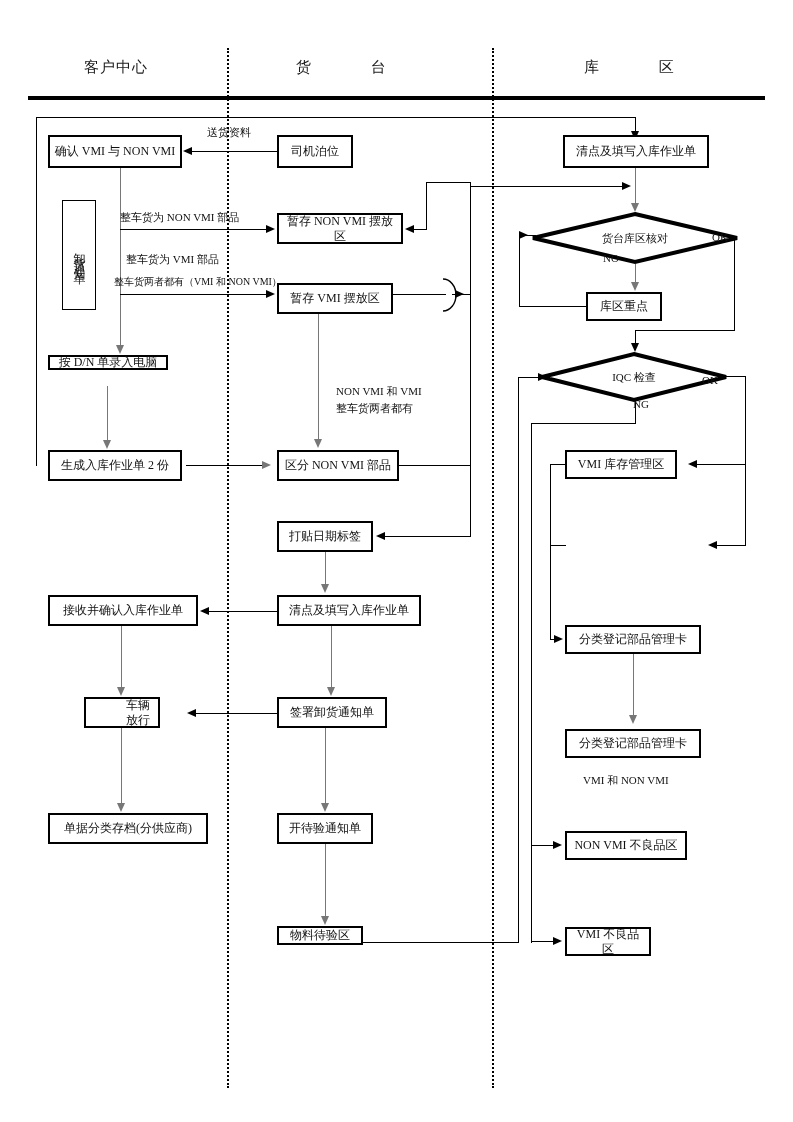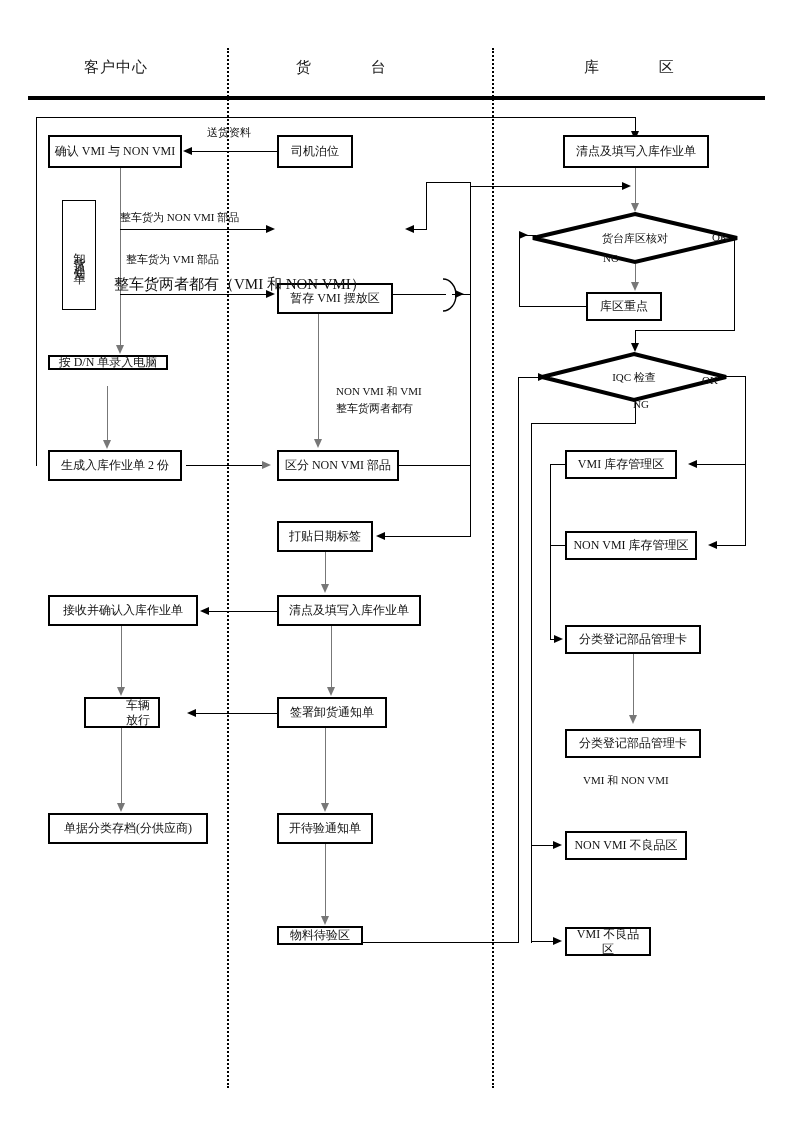--- a/index.html
+++ b/index.html
@@ -79,20 +79,21 @@
   <div class="arrow d gd" style="left:103px;top:440px;"></div>
 
   <div class="ln v g" style="left:121px;top:626px;height:62px;"></div>
   <div class="arrow d gd" style="left:117px;top:687px;"></div>
 
   <div class="ln v g" style="left:121px;top:728px;height:76px;"></div>
   <div class="arrow d gd" style="left:117px;top:803px;"></div>
 
   <div class="node" style="left:277px;top:135px;width:76px;height:33px;">司机泊位</div>
 
+  <div class="node" style="left:277px;top:213px;width:126px;height:31px;">暂存 NON  VMI 摆放区</div>
 
   <div class="node" style="left:277px;top:283px;width:116px;height:31px;">暂存 VMI 摆放区</div>
 
   <div class="node" style="left:277px;top:450px;width:122px;height:31px;">区分 NON  VMI 部品</div>
 
   <div class="node" style="left:277px;top:521px;width:96px;height:31px;">打贴日期标签</div>
 
   <div class="node" style="left:277px;top:595px;width:144px;height:31px;">清点及填写入库作业单</div>
 
   <div class="node" style="left:277px;top:697px;width:110px;height:31px;">签署卸货通知单</div>
@@ -106,21 +107,21 @@
   <div class="arrow l" style="left:183px;top:147px;"></div>
   <div class="edge-label" style="left:207px;top:125px;">送货资料</div>
 
   <div class="ln h" style="left:120px;top:229px;width:148px;"></div>
   <div class="arrow r" style="left:266px;top:225px;"></div>
   <div class="edge-label" style="left:120px;top:210px;">整车货为 NON  VMI 部品</div>
 
   <div class="ln h" style="left:120px;top:294px;width:148px;"></div>
   <div class="arrow r" style="left:266px;top:290px;"></div>
   <div class="edge-label" style="left:126px;top:252px;">整车货为 VMI 部品</div>
-  <div class="edge-label sm" style="left:114px;top:275px;font-size:15px;">整车货两者都有（VMI 和 NON VMI）</div>
+  <div class="edge-label sm" style="left:114px;top:275px;font-size:10px;">整车货两者都有（VMI 和 NON VMI）</div>
 
   <div class="ln v g" style="left:318px;top:314px;height:126px;"></div>
   <div class="arrow d gd" style="left:314px;top:439px;"></div>
   <div class="note" style="left:336px;top:363px;margin-top:38px;">整车货两者都有</div>
   <div class="note" style="left:336px;top:384px;">NON  VMI 和 VMI</div>
 
   <div class="ln h" style="left:399px;top:465px;width:72px;"></div>
   <div class="ln v" style="left:470px;top:182px;height:284px;"></div>
   <div class="ln h" style="left:426px;top:182px;width:45px;"></div>
   <div class="ln v" style="left:426px;top:182px;height:47px;"></div>
@@ -171,21 +172,20 @@
 
   <div class="diamond" style="left:540px;top:352px;width:188px;height:50px;">
     <svg width="188" height="50" viewBox="0 0 188 50">
         <polygon points="94,2 186,25 94,48 2,25" fill="#fff" stroke="#000" stroke-width="4"></polygon>
       </svg>
     <div class="dlabel">IQC 检查</div>
   </div>
 
   <div class="node" style="left:565px;top:450px;width:112px;height:29px;">VMI 库存管理区</div>
 
-  <div class="node" style="left:565px;top:531px;width:132px;height:29px;">NON  VMI 库存管理区</div>
 
   <div class="node" style="left:565px;top:625px;width:136px;height:29px;">分类登记部品管理卡</div>
 
   <div class="node" style="left:565px;top:729px;width:136px;height:29px;">分类登记部品管理卡</div>
 
   <div class="note" style="left:583px;top:773px;">VMI 和 NON  VMI</div>
 
   <div class="node" style="left:565px;top:831px;width:122px;height:29px;">NON  VMI 不良品区</div>
 
   <div class="node" style="left:565px;top:927px;width:86px;height:29px;">VMI 不良品区</div>

